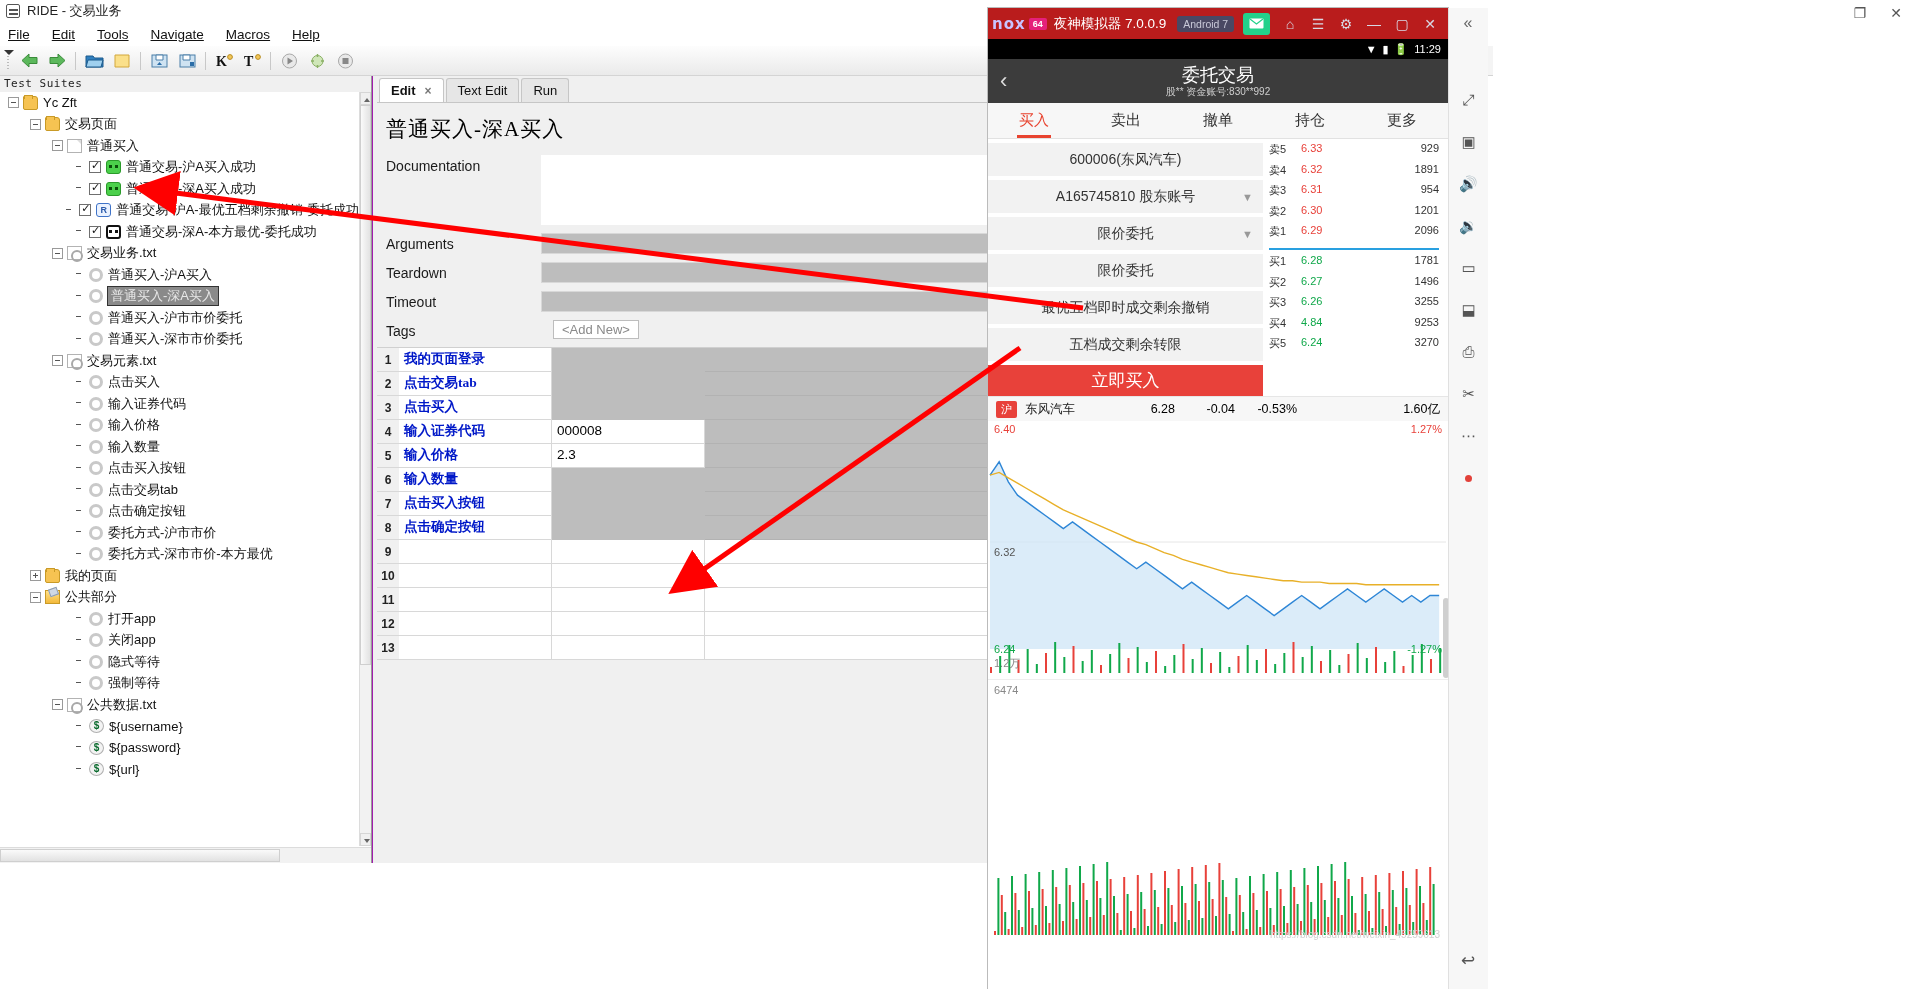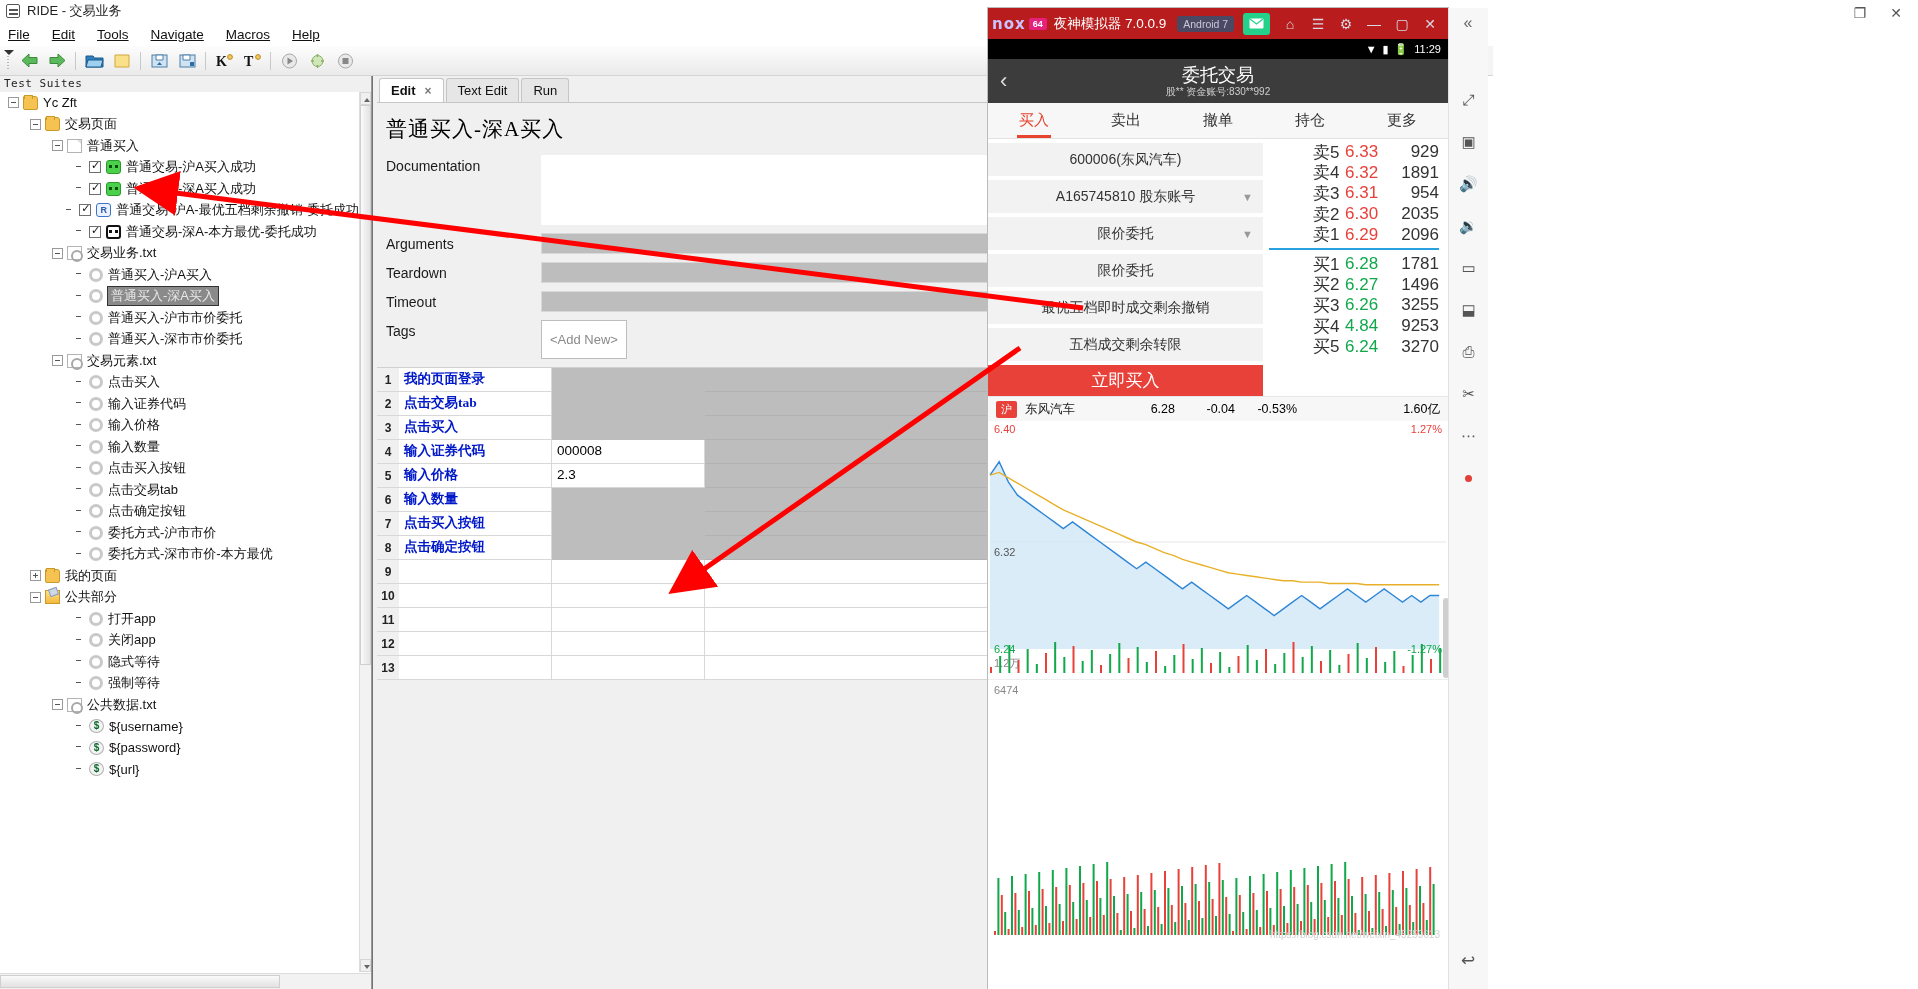--- a/index.html
+++ b/index.html
@@ -4,21 +4,21 @@
 <style>
   * { box-sizing: border-box; }
   html, body { margin:0; padding:0; }
   body {
     width:1918px; height:989px; overflow:hidden;
     font-family:"Liberation Sans", sans-serif;
     background:#ffffff; position:relative;
   }
 
   
-  #ride { position:absolute; left:0; top:0; width:1493px; height:989px; background:#737373; }
+  #ride { position:absolute; left:0; top:0; width:1493px; height:863px; background:#a21caf; }
   .ride-titlebar { height:22px; background:#ffffff; display:flex; align-items:center; padding-left:6px; }
   .ride-titlebar .tb-ico {
     width:14px; height:14px; border:1px solid #555; border-radius:2px;
     margin-right:7px; background:#fff; position:relative; flex:none;
   }
   .ride-titlebar .tb-ico:before {
     content:""; position:absolute; left:2px; top:4px; width:9px; height:2px; background:#555;
   }
   .ride-titlebar .tb-ico:after {
     content:""; position:absolute; left:2px; top:8px; width:9px; height:2px; background:#555;
@@ -113,21 +113,21 @@
   .settings-row { display:flex; align-items:center; padding:12px 0 0 9px; }
   .settings-btn { border:1px solid #b7b7b7; background:#e8e8e8; padding:5px 14px; font-size:13px; color:#111; }
   .settings-rule { flex:1; height:1px; background:#c4c4c4; margin-left:6px; }
   .form { padding:12px 0 0 9px; }
   .form-row { display:flex; align-items:flex-start; margin-bottom:8px; }
   .form-lbl { width:155px; font-size:14px; color:#1a1a1a; padding-top:3px; }
   .form-val { flex:1; }
   .doc-box { background:#fff; height:70px; border:none; }
   .gray-in { background:#bdbdbd; border:1px solid #d8d8d8; height:21px; }
   .tagbox { background:#fff; border:1px solid #bdbdbd; color:#8a8a8a; font-size:13px;
-            padding:11px 8px; display:inline-block; }
+            padding:1px 8px; display:inline-block;margin-left:12px; }
   .grid { margin-top:8px; border-top:1px solid #d0d0d0; }
   .grid-row { display:flex; height:24px; font-size:13.5px; }
   .grid-num { width:22px; background:#f0f0f0; color:#222; font-weight:bold; text-align:center;
               line-height:24px; font-size:12px; border-bottom:1px solid #d8d8d8; }
   .grid-c1 { width:153px; background:#fff; border:1px solid #d8d8d8; border-top:none; border-left:none;
              color:#0018c8; font-weight:bold; line-height:22px; padding-left:5px; overflow:hidden;
              font-family:"Liberation Serif", serif; }
   .grid-c2 { width:153px; background:#fff; border:1px solid #d8d8d8; border-top:none; border-left:none;
              color:#000; line-height:22px; padding-left:5px; }
   .grid-c2.empty { background:#bdbdbd; border-color:#bdbdbd;}
@@ -169,21 +169,21 @@
   .app-tab.active:after { content:""; position:absolute; left:50%; transform:translateX(-50%);
     bottom:0; width:34px; height:3px; background:#e8432f; }
   .trade-body { display:flex; }
   .trade-left { width:275px; padding-top:4px; }
   .tl-field { height:33px; background:#f2f2f2; margin-bottom:4px; display:flex; align-items:center;
               justify-content:center; font-size:14px; color:#333; position:relative; }
   .tl-field .caret { position:absolute; right:10px; color:#999; font-size:11px; }
   .tl-buy { height:31px; background:#e8413a; color:#fff; display:flex; align-items:center;
             justify-content:center; font-size:17px; margin-top:3px; }
   .book { width:185px; padding:3px 0 0 6px; }
-  .book-row { display:flex; align-items:center; height:20.6px; font-size:17px;margin-left:44px; }
+  .book-row { display:flex; align-items:flex-start; height:20.6px; font-size:11px; }
   .book-lab { width:32px; color:#333; }
   .book-price { width:52px; }
   .book-qty { flex:1; text-align:right; padding-right:9px; color:#333; }
   .book-sep { height:2px; background:#29a0e0; margin:3px 9px 4px 0; }
   .quote-bar { height:25px; background:#f7f7f7; display:flex; align-items:center;
                font-size:12.5px; border-top:1px solid #e6e6e6; }
   .qb-badge { background:#e8413a; color:#fff; font-size:11px; padding:1px 5px; margin:0 8px; border-radius:2px;}
   .qb-name { width:95px; color:#222; }
   .qb-cell { text-align:right; }
   .chart-area { position:relative; height:258px; background:#fff; overflow:hidden; }
@@ -734,21 +734,21 @@
             <span class="book-qty">1891</span>
           </div>
           <div class="book-row">
             <span class="book-lab">卖3</span>
             <span class="book-price" style="color:#e8413a">6.31</span>
             <span class="book-qty">954</span>
           </div>
           <div class="book-row">
             <span class="book-lab">卖2</span>
             <span class="book-price" style="color:#e8413a">6.30</span>
-            <span class="book-qty">2035</span>
+            <span class="book-qty">1201</span>
           </div>
           <div class="book-row">
             <span class="book-lab">卖1</span>
             <span class="book-price" style="color:#e8413a">6.29</span>
             <span class="book-qty">2096</span>
           </div>
         </div>
       <div class="book-sep"></div>
       <div id="bids">
           <div class="book-row">

